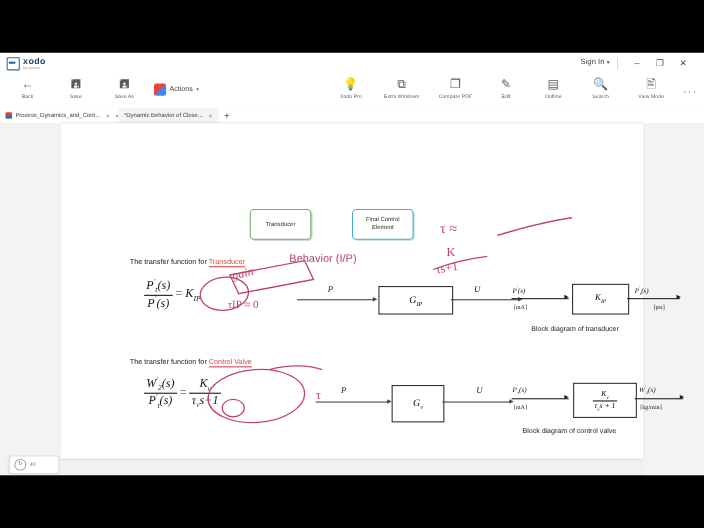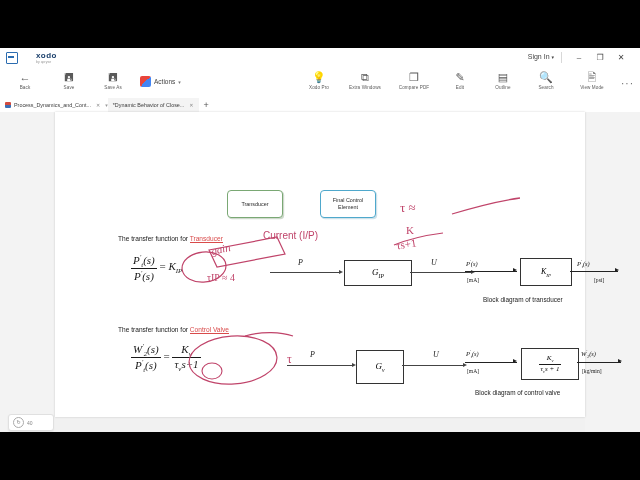--- a/index.html
+++ b/index.html
@@ -6,21 +6,21 @@
   body{width:640px;height:480px;overflow:hidden;font-family:"Liberation Sans",sans-serif;}
   .stage{position:relative;width:640px;height:480px;background:#000;}
 
   
   .bar-top{position:absolute;left:0;top:0;width:640px;height:48px;background:#000;}
   .bar-bottom{position:absolute;left:0;top:432px;width:640px;height:48px;background:#000;}
   .shot{position:absolute;left:0;top:48px;width:640px;height:384px;background:#fff;overflow:hidden;}
 
   
   .titlebar{position:absolute;left:0;top:0;width:640px;height:22px;background:#fff;}
-  .logo{position:absolute;left:6px;top:4px;display:flex;align-items:center;gap:18px;}
+  .logo{position:absolute;left:6px;top:4px;display:flex;align-items:center;gap:3px;}
   .logo-mark{width:10px;height:10px;border:1px solid #2b6cb0;background:#fff;position:relative;border-radius:1px;}
   .logo-mark:after{content:"";position:absolute;left:1px;top:3px;width:6px;height:2px;background:#2b6cb0;}
   .logo-text{font-size:8px;font-weight:bold;color:#1a3f6b;letter-spacing:.4px;line-height:8px;}
   .logo-sub{font-size:3.5px;color:#999;line-height:4px;}
   .signin{position:absolute;right:86px;top:5px;font-size:7px;color:#444;}
   .sep{position:absolute;right:78px;top:4px;width:1px;height:11px;background:#d8d8d8;}
   .wbtn{position:absolute;top:4px;width:14px;height:12px;font-size:8px;color:#444;text-align:center;line-height:12px;}
   .wmin{right:54px;} .wmax{right:33px;} .wclose{right:12px;}
 
   
@@ -282,29 +282,29 @@
             <span class="n it">K<sub>v</sub></span>
             <span class="d it">τ<sub>v</sub><i>s</i> + 1</span>
           </span>
         </div>
         <div class="arrowline" style="left:522px;top:250px;width:44px;background:#222;height:1.4px;"></div>
         <div class="arrowhead" style="left:563px;top:247px;border-left-color:#222;"></div>
         <div class="rsig" style="left:526px;top:237px;">W<sup>′</sup><sub>2</sub>(<i>s</i>)</div>
         <div class="runit" style="left:527px;top:256px;">[kg/min]</div>
         <div class="rcap" style="left:420px;top:277px;">Block diagram of control valve</div>
 
-        <div class="ink ink-hand" style="left:208px;top:118px;font-size:10px;">Current  (I/P)</div>
+        <div class="ink ink-hand" style="left:208px;top:118px;font-size:10px;">Behavior  (I/P)</div>
 
         <div class="ink" style="left:156px;top:131px;font-size:11px;transform:rotate(-13deg);font-style:italic;">gain</div>
         <svg class="inksvg" style="left:150px;top:124px;" width="90" height="34">
           <path d="M4,14 L72,1 L80,18 L12,31 Z" fill="none" stroke="#c0446a" stroke-width="1.2"></path>
         </svg>
 
         <div class="ink" style="left:152px;top:160px;font-size:10px;">
-          <span>τIP ≈ 4</span>
+          <span>τIP ≈ 0</span>
         </div>
 
         <svg class="inksvg" style="left:124px;top:138px;" width="50" height="34">
           <ellipse cx="25" cy="17" rx="22" ry="15" fill="none" stroke="#c0446a" stroke-width="1.2" transform="rotate(-6 25 17)"></ellipse>
         </svg>
 
         <div class="ink" style="left:345px;top:88px;font-size:13px;">τ ≈</div>
         <svg class="inksvg" style="left:395px;top:84px;" width="80" height="22">
           <path d="M2,18 C22,12 48,5 70,2" fill="none" stroke="#c0446a" stroke-width="1.3"></path>
         </svg>

